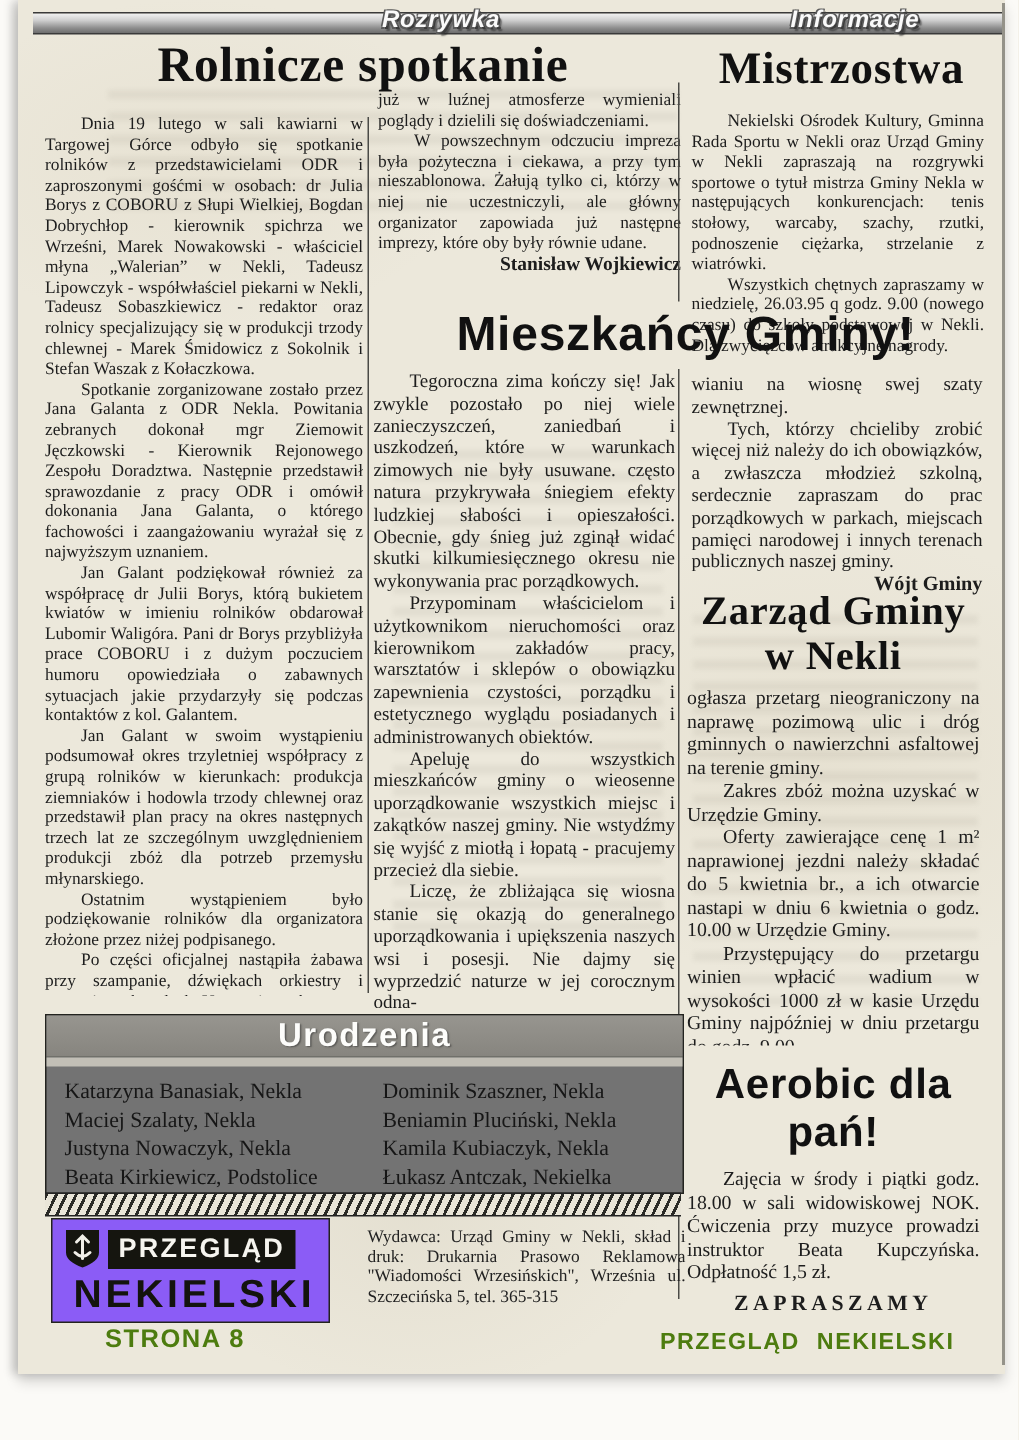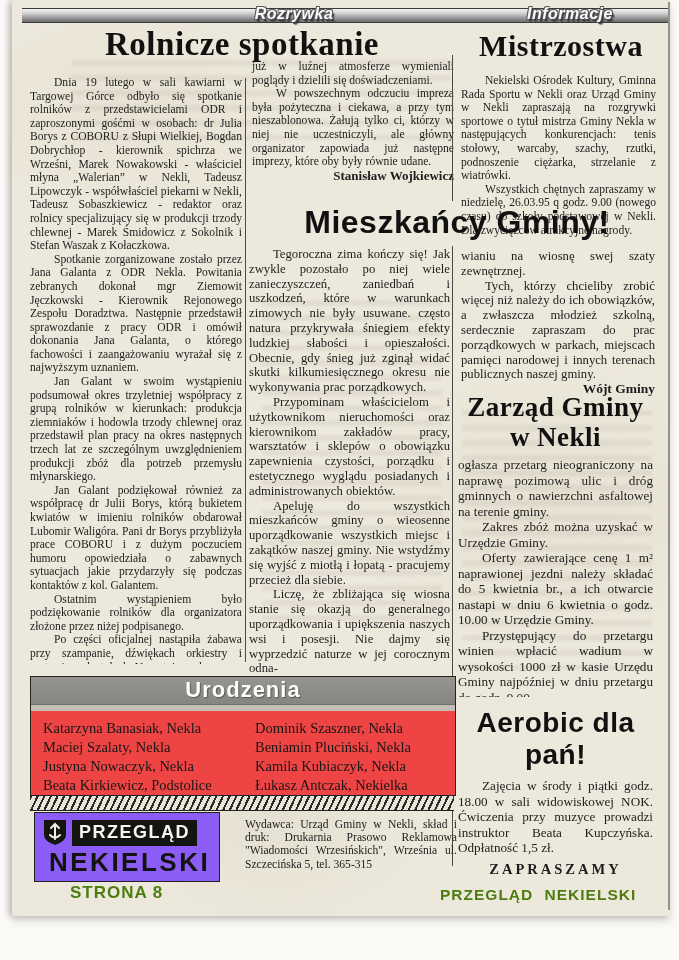--- a/index.html
+++ b/index.html
@@ -54,21 +54,21 @@
   .sig{font-weight:bold;text-align:right;margin-top:6px;}
 
   .vrule{background:#4a4a46;width:1px;}
   .hrule{background:#19191
 
 6;}
 
   
   .urodz-box{
     left:18px;top:676px;width:424px;height:118px;
-    border:1.5px solid #23231f;background:#ef4444;
+    border:1.5px solid #23231f;background:#737373;
   }
   .urodz-bar{
     position:absolute;left:0;top:0;right:0;height:27px;
     background:linear-gradient(#97958f, #87857f);
     border-bottom:1px solid #70706a;
   }
   .urodz-strip{
     position:absolute;left:0;top:28px;right:0;height:6px;
     background:#c2bfb6;
   }
@@ -124,22 +124,22 @@
   <div class="abs ribbon">
     <div class="ribbon-label" style="left:272px;">Rozrywka</div>
     <div class="ribbon-label" style="left:548px;">Informacje</div>
   </div>
 
   <div class="abs headline-serif" style="left:20px;top:26px;width:420px;font-size:33px;">Rolnicze spotkanie</div>
 
   <div class="abs col body-sm" style="left:18px;top:76px;width:212px;height:588px;overflow:hidden;">
     <p class="ind">Dnia 19 lutego w sali kawiarni w Targowej Górce odbyło się spotkanie rolników z przedstawicielami ODR i zaproszonymi gośćmi w osobach: dr Julia Borys z COBORU z Słupi Wielkiej, Bogdan Dobrychłop - kierownik spichrza we Wrześni, Marek Nowakowski - właściciel młyna „Walerian” w Nekli, Tadeusz Lipowczyk - współwłaściel piekarni w Nekli, Tadeusz Sobaszkiewicz - redaktor oraz rolnicy specjalizujący się w produkcji trzody chlewnej - Marek Śmidowicz z Sokolnik i Stefan Waszak z Kołaczkowa.</p>
     <p class="ind">Spotkanie zorganizowane zostało przez Jana Galanta z ODR Nekla. Powitania zebranych dokonał mgr Ziemowit Jęczkowski - Kierownik Rejonowego Zespołu Doradztwa. Następnie przedstawił sprawozdanie z pracy ODR i omówił dokonania Jana Galanta, o którego fachowości i zaangażowaniu wyrażał się z najwyższym uznaniem.</p>
+    <p class="ind">Jan Galant podziękował również za współpracę dr Julii Borys, którą bukietem kwiatów w imieniu rolników obdarował Lubomir Waligóra. Pani dr Borys przybliżyła prace COBORU i z dużym poczuciem humoru opowiedziała o zabawnych sytuacjach jakie przydarzyły się podczas kontaktów z kol. Galantem.</p>
     <p class="ind">Jan Galant w swoim wystąpieniu podsumował okres trzyletniej współpracy z grupą rolników w kierunkach: produkcja ziemniaków i hodowla trzody chlewnej oraz przedstawił plan pracy na okres następnych trzech lat ze szczególnym uwzględnieniem produkcji zbóż dla potrzeb przemysłu młynarskiego.</p>
-    <p class="ind">Jan Galant podziękował również za współpracę dr Julii Borys, którą bukietem kwiatów w imieniu rolników obdarował Lubomir Waligóra. Pani dr Borys przybliżyła prace COBORU i z dużym poczuciem humoru opowiedziała o zabawnych sytuacjach jakie przydarzyły się podczas kontaktów z kol. Galantem.</p>
     <p class="ind">Ostatnim wystąpieniem było podziękowanie rolników dla organizatora złożone przez niżej podpisanego.</p>
     <p class="ind">Po części oficjalnej nastąpiła żabawa przy szampanie, dźwiękach orkiestry i zastawionych stołach. Uczestnicy zabawy</p>
   </div>
 
   <div class="abs vrule" style="left:233px;top:78px;height:584px;"></div>
 
   <div class="abs col body-sm" style="left:240px;top:60px;width:202px;">
     <p>już w luźnej atmosferze wymieniali poglądy i dzielili się doświadczeniami.</p>
     <p class="ind">W powszechnym odczuciu impreza była pożyteczna i ciekawa, a przy tym nieszablonowa. Żałują tylko ci, którzy w niej nie uczestniczyli, ale główny organizator zapowiada już następne imprezy, które oby były równie udane.</p>
     <p class="sig" style="font-size:13px;">Stanisław Wojkiewicz</p>

